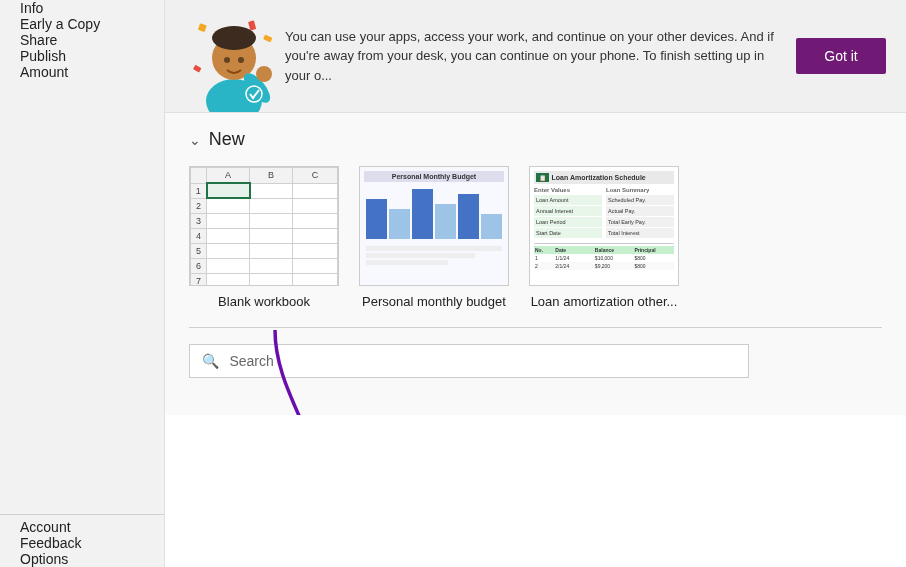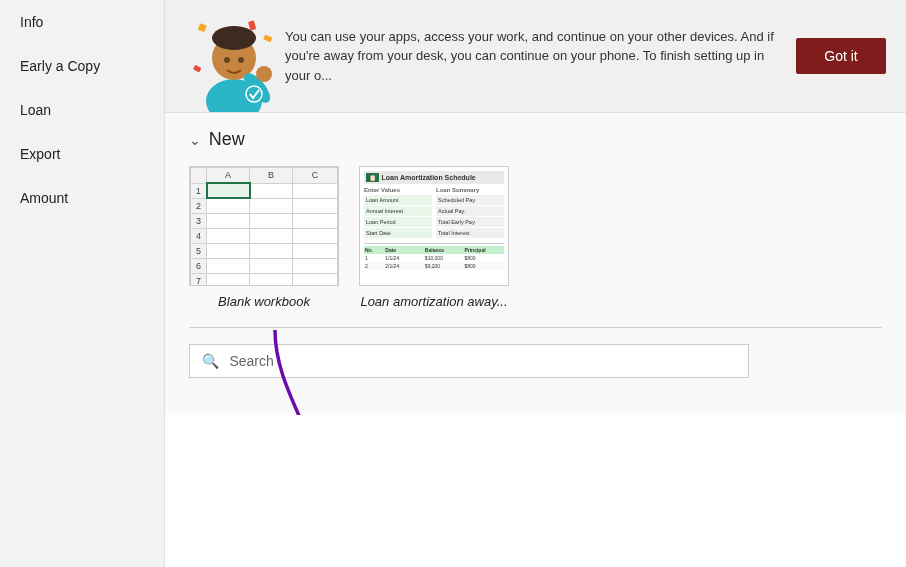--- a/index.html
+++ b/index.html
@@ -18,21 +18,21 @@
       min-width: 165px;
       background: #f2f2f2;
       height: 567px;
       display: flex;
       flex-direction: column;
       padding-top: 0;
       border-right: 1px solid #e0e0e0;
     }
 
     .sidebar-item {
-      padding: 14px 20px;
+      padding: 0 20px;
       font-size: 14px;
       color: #222;
       cursor: pointer;
       user-select: none;
     }
 
     .sidebar-spacer {
       flex: 1;
     }
 
@@ -70,21 +70,21 @@
     }
 
     .notification-text {
       flex: 1;
       font-size: 13px;
       color: #333;
       line-height: 1.5;
     }
 
     .got-it-btn {
-      background: #7f1d1d;
+      background: #701a75;
       color: #fff;
       border: none;
       padding: 10px 22px;
       font-size: 14px;
       cursor: pointer;
       border-radius: 2px;
       white-space: nowrap;
       min-width: 90px;
     }
 
@@ -133,21 +133,20 @@
       background: #fff;
       overflow: hidden;
       position: relative;
       margin-bottom: 8px;
     }
 
     .template-label {
       font-size: 13px;
       color: #222;
       text-align: center;
-      font-style: italic;
     }
 
     
     .blank-grid {
       width: 100%;
       height: 100%;
       background: #fff;
     }
 
     .grid-table {
@@ -280,31 +279,42 @@
 <body>
 
 <div class="sidebar">
   <div class="sidebar-item">
     <span>Info</span>
   </div>
   <div class="sidebar-item">
     <span>Early a Copy</span>
   </div>
   <div class="sidebar-item">
-    <span>Loan</span>
+    <span>Share</span>
   </div>
   <div class="sidebar-item">
-    <span>Export</span>
+    <span>Publish</span>
   </div>
   <div class="sidebar-item">
     <span>Amount</span>
   </div>
 
   <div class="sidebar-spacer"></div>
 
+  <div class="sidebar-bottom">
+    <div class="sidebar-item">
+      <span>Account</span>
+    </div>
+    <div class="sidebar-item">
+      <span>Feedback</span>
+    </div>
+    <div class="sidebar-item">
+      <span>Options</span>
+    </div>
+  </div>
 </div>
 
 <div class="main">
 
   <div class="notification-banner">
 
     <div class="notification-avatar">
       <svg width="90" height="100" viewBox="0 0 90 100">
 
         <rect x="10" y="8" width="7" height="7" fill="#f5a623" transform="rotate(20,13,11)" rx="1"></rect>
@@ -401,20 +411,41 @@
                   <td></td>
                   <td></td>
                 </tr>
               </tbody>
             </table>
           </div>
         </div>
         <span class="template-label">Blank workbook</span>
       </div>
 
+      <div class="template-item">
+        <div class="template-thumb">
+          <div class="budget-thumb" style="background:#f8f8ff;">
+            <div style="font-size:7px;font-weight:bold;color:#333;padding:2px 0;text-align:center;background:#dde;margin-bottom:3px;">Personal Monthly Budget</div>
+            <div class="budget-bar-section">
+              <div class="budget-bar" style="height:40px;background:#4472c4;"></div>
+              <div class="budget-bar light" style="height:30px;background:#9dc3e6;"></div>
+              <div class="budget-bar" style="height:50px;background:#4472c4;"></div>
+              <div class="budget-bar light" style="height:35px;background:#9dc3e6;"></div>
+              <div class="budget-bar" style="height:45px;background:#4472c4;"></div>
+              <div class="budget-bar light" style="height:25px;background:#9dc3e6;"></div>
+            </div>
+            <div style="font-size:6px;color:#666;padding:2px;line-height:1.4;">
+              <div style="background:#eee;height:5px;margin:2px 0;"></div>
+              <div style="background:#eee;height:5px;margin:2px 0;width:80%;"></div>
+              <div style="background:#eee;height:5px;margin:2px 0;width:60%;"></div>
+            </div>
+          </div>
+        </div>
+        <span class="template-label">Personal monthly budget</span>
+      </div>
 
       <div class="template-item">
         <div class="template-thumb">
           <div class="loan-thumb">
             <div class="loan-header-row">
               <span style="background:#217346;color:#fff;padding:1px 3px;font-size:6px;">📋</span>
               <span style="font-size:7px;font-weight:bold;">Loan Amortization Schedule</span>
             </div>
             <div style="display:flex;gap:4px;">
               <div style="flex:1;">
@@ -447,21 +478,21 @@
               </div>
               <div style="display:flex;gap:1px;padding:1px;font-size:5px;background:#f9f9f9;">
                 <span style="flex:1;">2</span>
                 <span style="flex:2;">2/1/24</span>
                 <span style="flex:2;">$9,200</span>
                 <span style="flex:2;">$800</span>
               </div>
             </div>
           </div>
         </div>
-        <span class="template-label">Loan amortization away...</span>
+        <span class="template-label">Loan amortization other...</span>
       </div>
 
     </div>
   </div>
 
   <div class="section-divider"></div>
 
   <div class="search-section">
     <div class="search-bar">
       <span class="search-icon">🔍</span>

